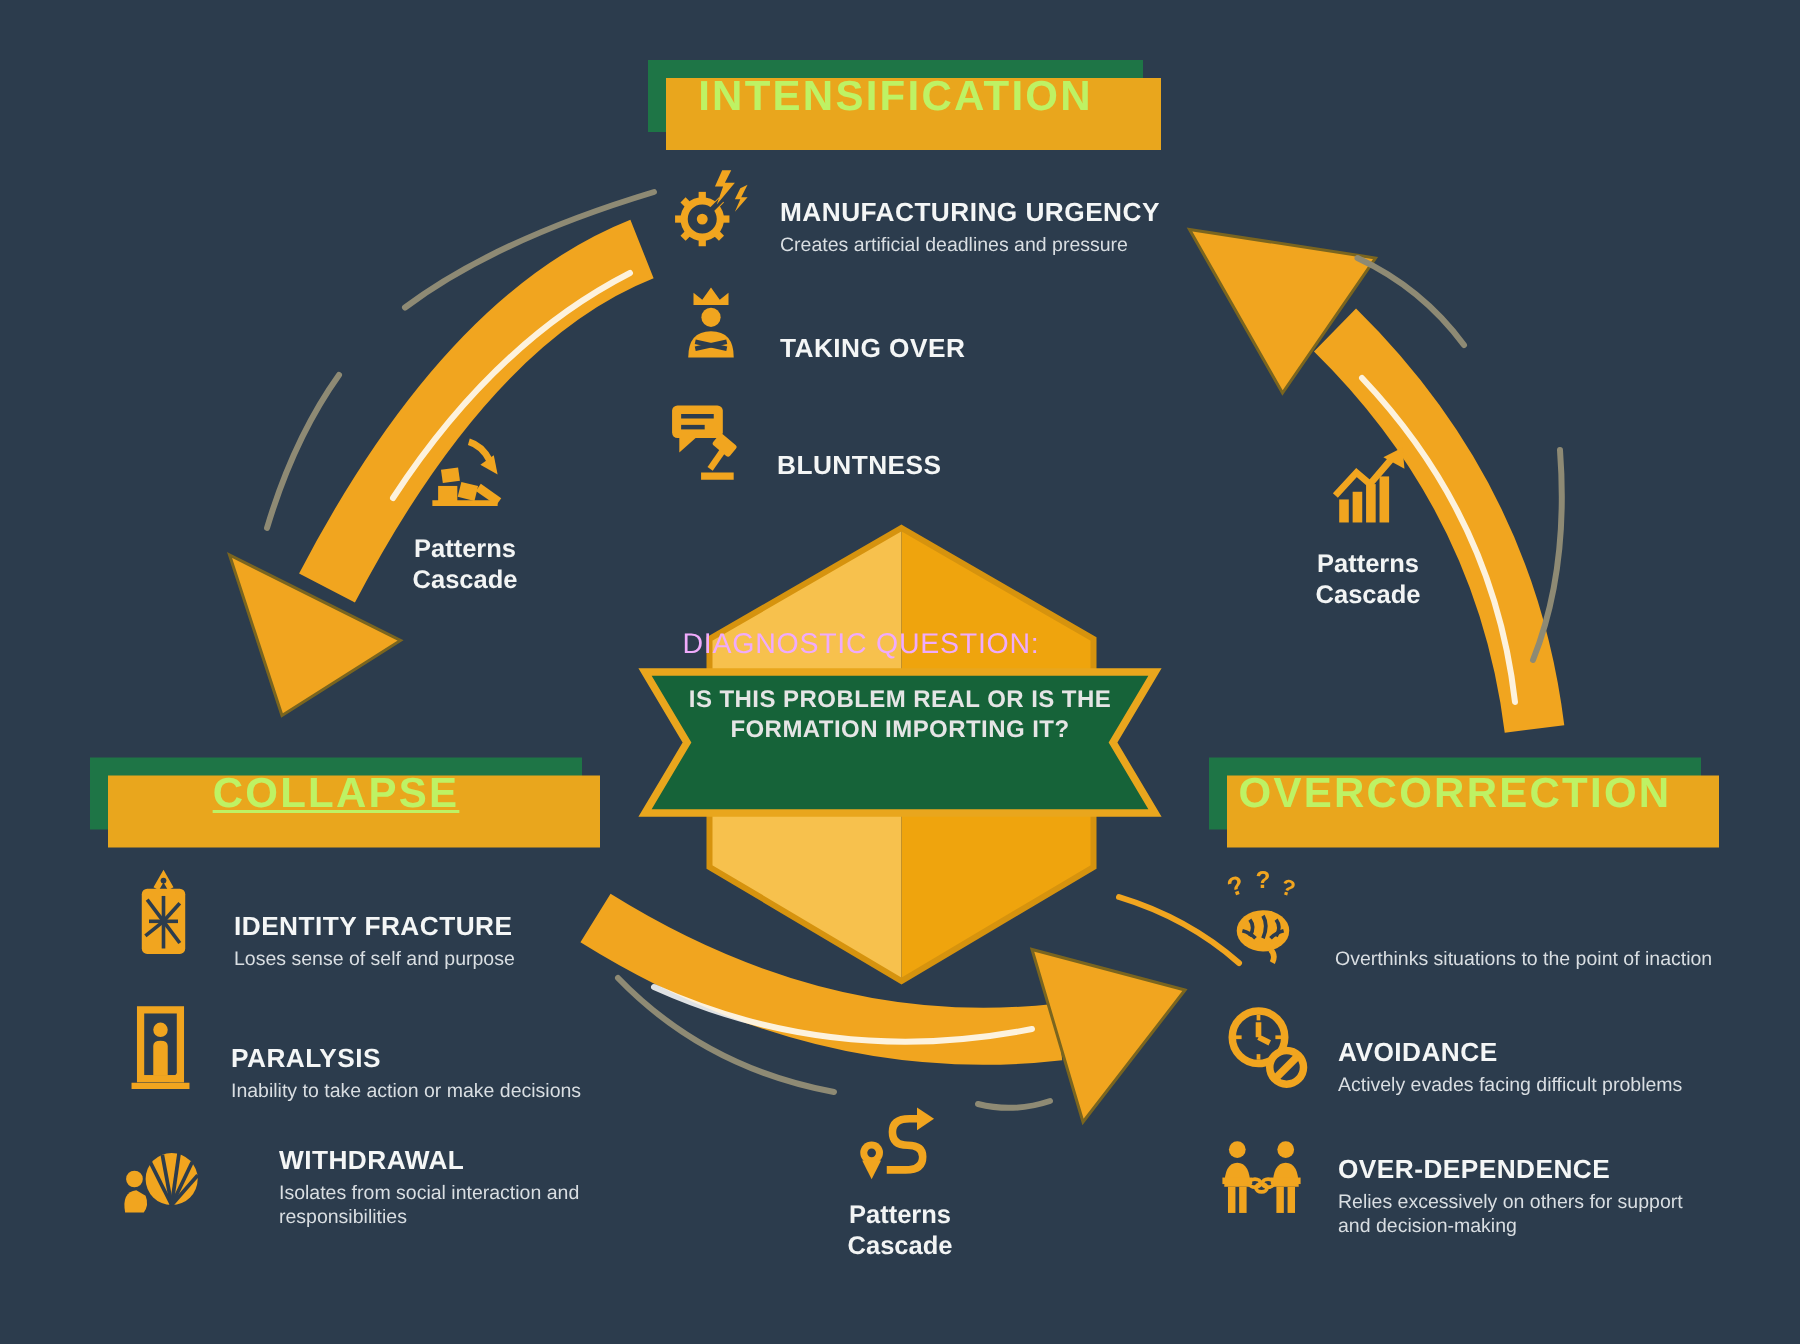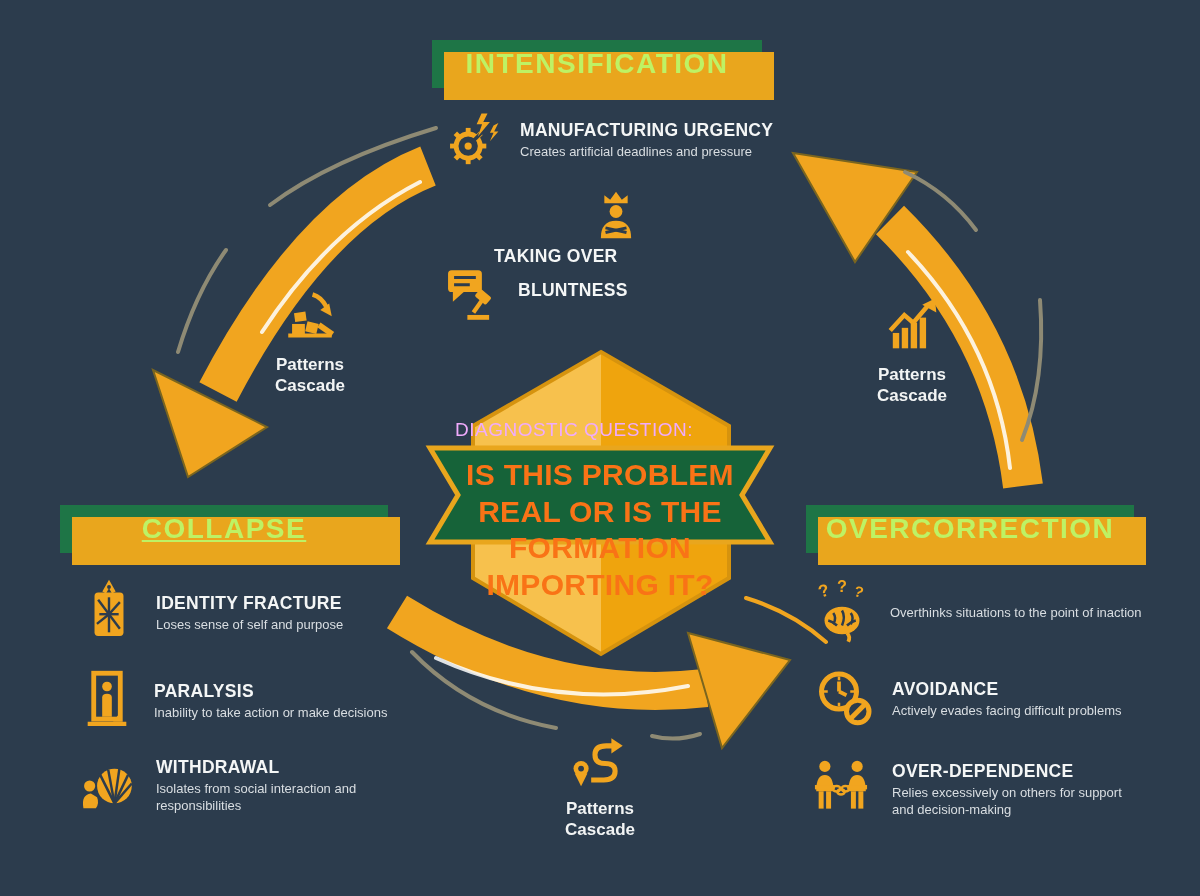--- a/index.html
+++ b/index.html
@@ -14,36 +14,36 @@
   .banner{
     position:absolute;z-index:4;background:#1e7546;color:#bef264;
     display:flex;align-items:center;justify-content:center;
     font-weight:bold;font-size:28px;letter-spacing:1.5px;
   }
   .banner::after{
     content:"";position:absolute;left:12px;top:12px;right:-12px;bottom:-12px;
     background:#e9a61d;z-index:-1;
   }
   
-  .item{position:absolute;z-index:4;display:flex;align-items:center;}
+  .item{position:absolute;z-index:4;display:flex;align-items:flex-end;}
   .icon{flex:0 0 auto;display:block;}
   .itext{margin-left:18px;}
   .ititle{font-weight:bold;font-size:17.5px;color:#f4f6f6;letter-spacing:.3px;margin-bottom:3px;}
   .idesc{font-size:13px;color:#d9dee2;line-height:1.28;}
   
   .cascade{position:absolute;z-index:4;text-align:center;}
   .cascade .clabel{font-weight:bold;font-size:17px;color:#f2f4f4;line-height:1.25;margin-top:4px;}
   
   .kicker{
     position:absolute;z-index:6;left:455px;top:419px;width:290px;
     font-weight:normal;font-size:19px;color:#f0abfc;letter-spacing:.5px;
   }
   .question{
     position:absolute;z-index:6;left:455px;top:457px;width:290px;text-align:center;
-    font-weight:bold;font-size:30px;line-height:1.22;color:#f97316;letter-spacing:.3px;
+    font-weight:bold;font-size:16px;line-height:1.22;color:#e5e5e5;letter-spacing:.3px;
   }
   svg{display:block;}
 </style>
 </head>
 <body>
 
 <svg class="abs" width="1200" height="896" viewBox="0 0 1200 896" style="left:0;top:0;z-index:1;">
 
   <g>
     <path d="M 428 166 Q 312 212 218 392" stroke="#f1a51f" stroke-width="42" fill="none"></path>
@@ -107,21 +107,21 @@
       <polygon points="31,4 36,4 32.5,11 38,11 28,23 31.5,13 27,13" fill="#f1a51f"></polygon>
       <polygon points="41,14 45,12 41.5,19 45,19 38,27 41,20 38,20" fill="#f1a51f"></polygon>
     </svg>
   </span>
   <div class="itext" style="width:262px;">
     <div class="ititle">MANUFACTURING URGENCY</div>
     <div class="idesc">Creates artificial deadlines and pressure</div>
   </div>
 </div>
 
-<div class="item" style="left:446px;top:184px;width:340px;flex-direction:column;">
+<div class="item" style="left:446px;top:184px;width:340px;">
   <span class="icon">
     <svg width="56" height="62" viewBox="0 0 48 52">
       <path d="M14,16 L14,9 L19,13 L24,6 L29,13 L34,9 L34,16 Z" fill="#f1a51f"></path>
       <circle cx="24" cy="23" r="5.5" fill="#f1a51f"></circle>
       <path d="M11,46 Q11,31 24,31 Q37,31 37,46 Z" fill="#f1a51f"></path>
       <line x1="15" y1="37" x2="33" y2="41" stroke="#2c3c4d" stroke-width="2.5"></line>
       <line x1="33" y1="37" x2="15" y2="41" stroke="#2c3c4d" stroke-width="2.5"></line>
     </svg>
   </span>
   <div class="itext" style="width:262px;">
@@ -185,21 +185,21 @@
       <line x1="8" y1="48" x2="40" y2="48" stroke="#f1a51f" stroke-width="3.5"></line>
       <polygon points="29,46 33,41 37,46" fill="#f1a51f"></polygon>
     </svg>
   </span>
   <div class="itext" style="width:250px;">
     <div class="ititle">PARALYSIS</div>
     <div class="idesc">Inability to take action or make decisions</div>
   </div>
 </div>
 
-<div class="item" style="left:76px;top:752px;width:330px;">
+<div class="item" style="left:76px;top:752px;width:330px;gap:30px;">
   <span class="icon">
     <svg width="62" height="68" viewBox="0 0 50 54">
       <circle cx="31" cy="27" r="14" fill="#f1a51f"></circle>
       <g stroke="#2c3c4d" stroke-width="2">
         <line x1="31" y1="41" x2="19" y2="17"></line>
           <line x1="31" y1="41" x2="26" y2="14"></line>
         <line x1="31" y1="41" x2="35" y2="13"></line>
           <line x1="31" y1="41" x2="42" y2="18"></line>
         <line x1="31" y1="41" x2="45" y2="25"></line>
       </g>

